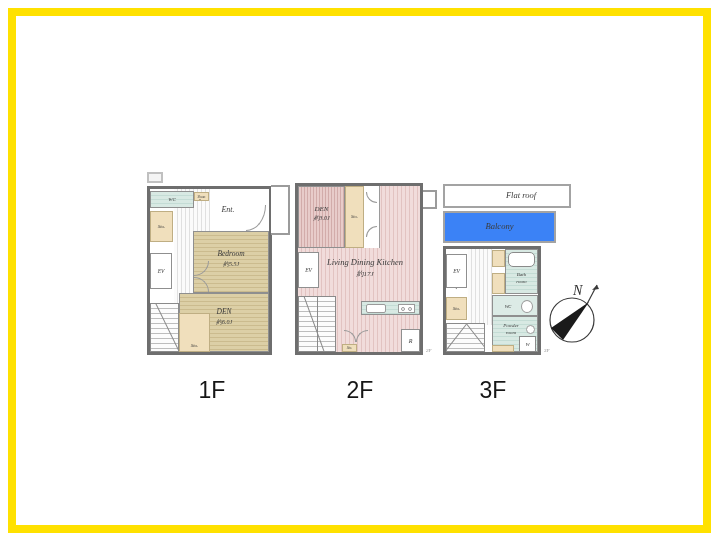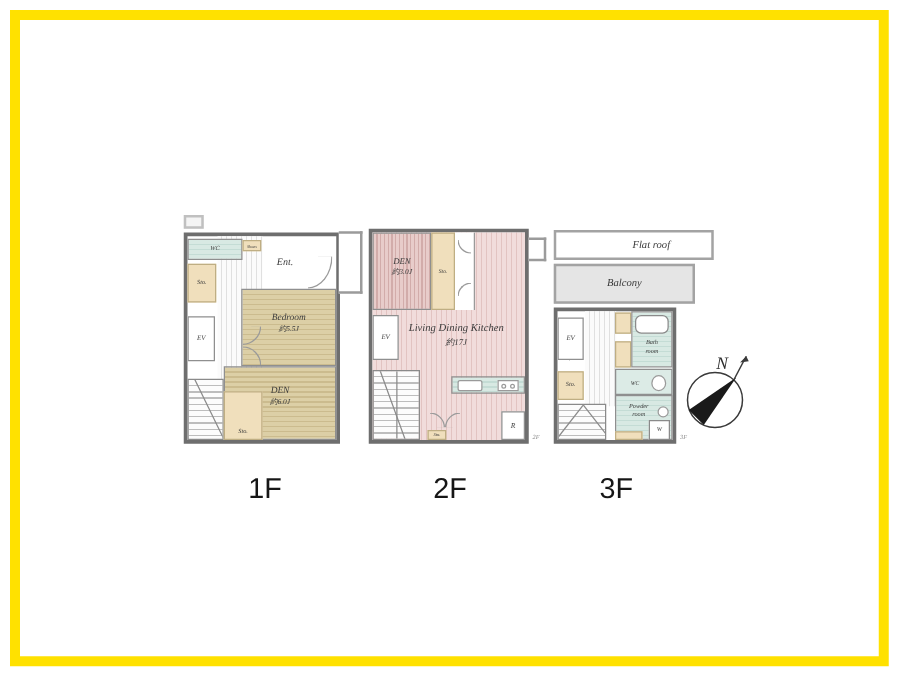--- a/index.html
+++ b/index.html
@@ -135,21 +135,21 @@
     <div class="abs beige" style="left:44px;top:158px;width:15px;height:8px;overflow:hidden;">
       <div class="rlbl t4" style="top:0;transform:scale(0.8);">Sto.</div>
     </div>
   </div>
   <div class="abs" style="left:423px;top:190px;width:14px;height:19px;border:2px solid #9b9b9b;border-left:none;background:#fff;"></div>
   <div class="cmark" style="left:426px;top:348px;">2F</div>
 
   <div class="abs" style="left:443px;top:184px;width:128px;height:24px;border:2px solid #a3a3a3;background:#fff;">
     <div class="rlbl t9" style="top:5px;padding-left:28px;">Flat roof</div>
   </div>
-  <div class="abs" style="left:443px;top:211px;width:113px;height:32px;border:2px solid #a3a3a3;background:#e5e5e5;">
+  <div class="abs" style="left:443px;top:211px;width:113px;height:32px;border:2px solid #a3a3a3;background:#3b82f6;">
     <div class="rlbl t9" style="top:9px;">Balcony</div>
   </div>
 
   <div class="plan" style="left:443px;top:246px;width:98px;height:109px;">
 
     <div class="abs hallstripe" style="left:22px;top:0;width:25px;height:76px;"></div>
     <div class="rlbl t55" style="top:32px;left:-26px;width:75px;transform:rotate(-55deg);">Hall</div>
 
     <div class="room white" style="left:0;top:5px;width:21px;height:34px;">
       <div class="rlbl t55" style="top:13px;">EV</div>

